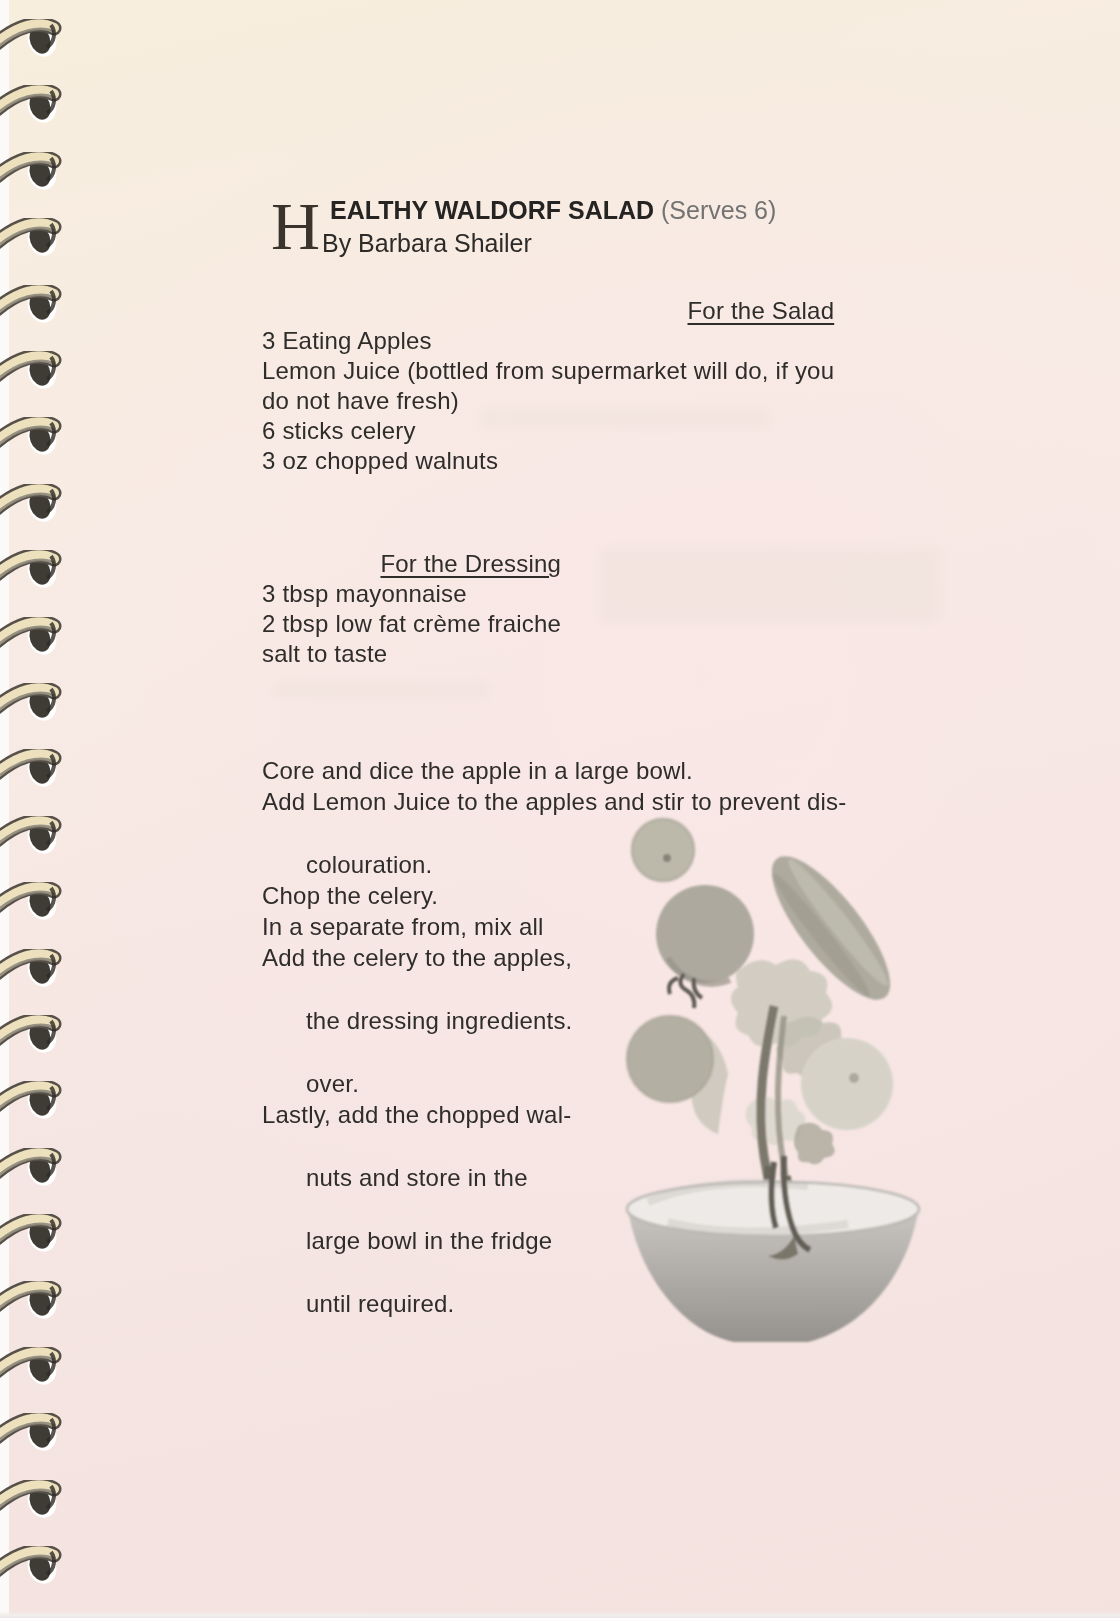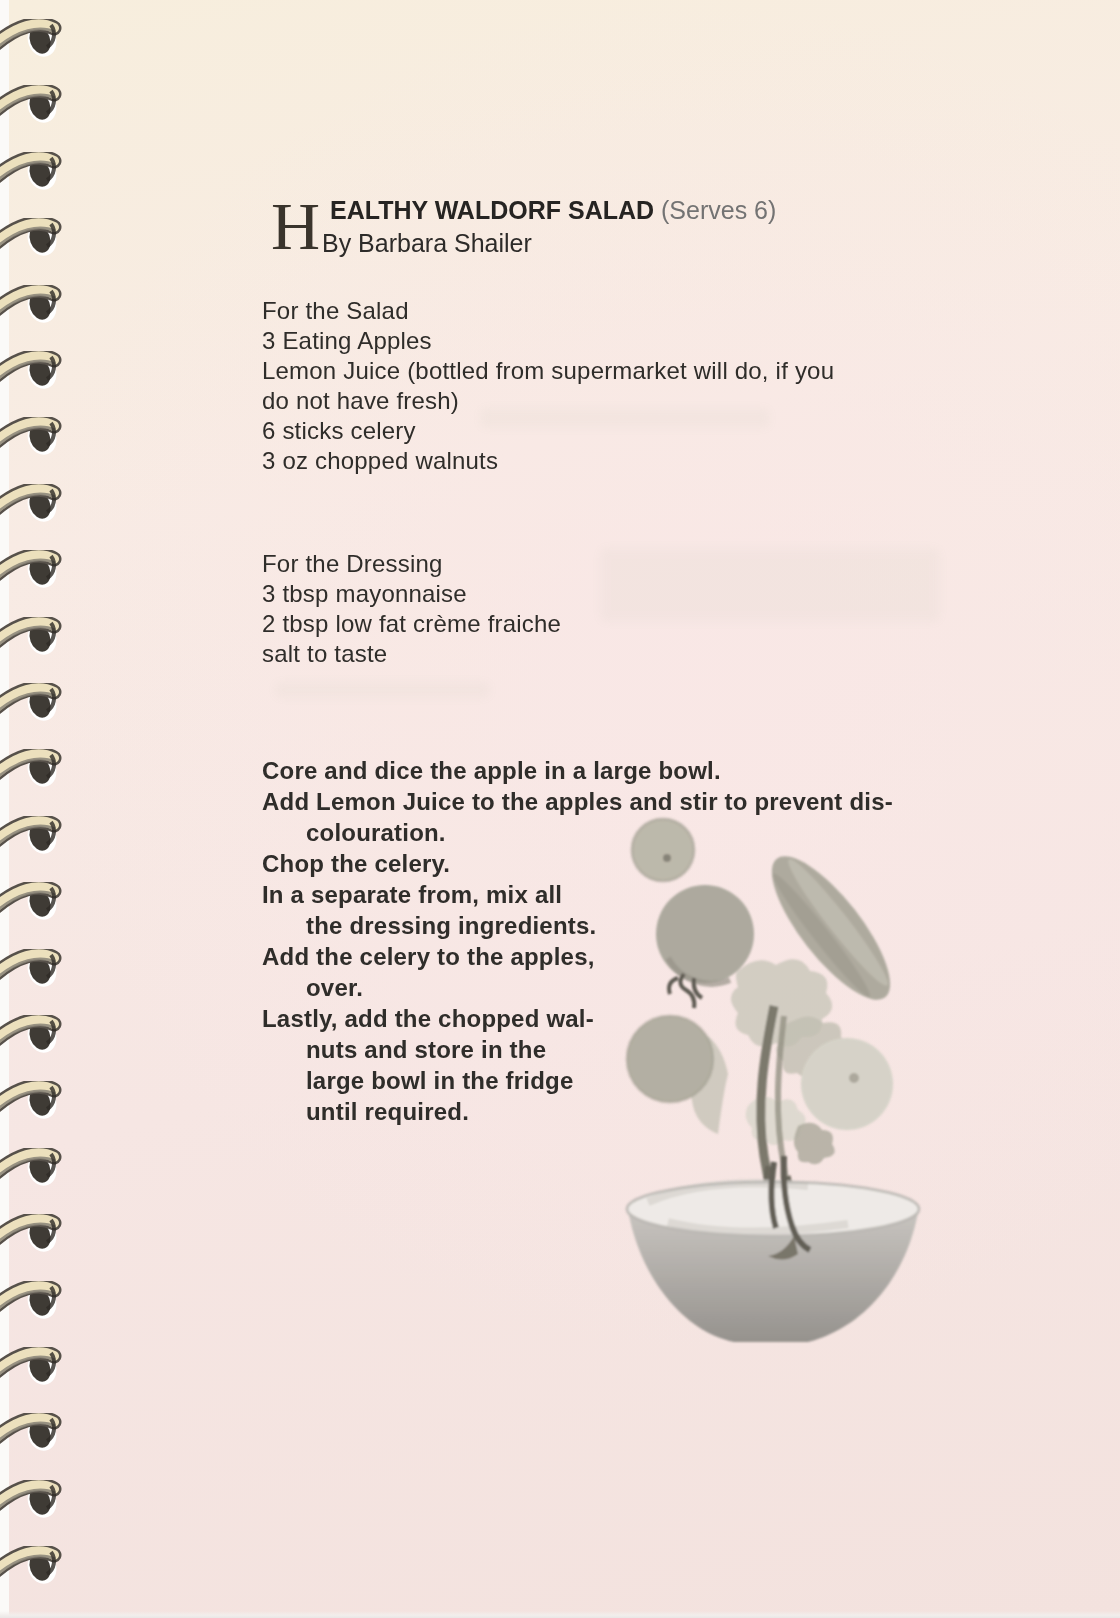--- a/index.html
+++ b/index.html
@@ -37,24 +37,24 @@
     position:absolute; left:322px; top:229px;
     font-size:25px; color:#2d2b29; white-space:nowrap; z-index:3;
   }
   .section { position:absolute; left:262px; z-index:3; }
   .section .line {
     height:30px; font-size:24px; line-height:29px; color:#2f2d2a;
     white-space:nowrap; letter-spacing:0.2px;
   }
   #salad-section    { top:296px; }
   #dressing-section { top:549px; }
-  #instructions     { top:756px;font-weight:bold; }
+  #instructions     { top:756px; }
   #instructions .line { height:31px; line-height:30px; }
-  .heading { text-underline-offset:4px; }
-  .indent { padding-left:44px; }
+  .heading { text-decoration:underline; text-underline-offset:4px;text-align:right; }
+  .indent { padding-left:44px;margin-top:32px; }
   
   .loop { position:absolute; left:-5px; width:68px; height:46px; z-index:5; }
   .loop svg { width:68px; height:46px; display:block; }
   
   .illustration { position:absolute; left:588px; top:806px; width:345px; height:552px; z-index:1; }
   
   .bleed {
     position:absolute; background:#93a087; opacity:0.05; filter:blur(5px);
     border-radius:6px; z-index:1;
   }
@@ -94,22 +94,22 @@
     <div class="line">2 tbsp low fat crème fraiche</div>
     <div class="line">salt to taste</div>
   </div>
 
   <div class="section" id="instructions">
     <div class="line">Core and dice the apple in a large bowl.</div>
     <div class="line">Add Lemon Juice to the apples and stir to prevent dis-</div>
     <div class="line indent">colouration.</div>
     <div class="line">Chop the celery.</div>
     <div class="line">In a separate from, mix all</div>
+    <div class="line">Add the celery to the apples,</div>
     <div class="line indent">the dressing ingredients.</div>
-    <div class="line">Add the celery to the apples,</div>
     <div class="line indent">over.</div>
     <div class="line">Lastly, add the chopped wal-</div>
     <div class="line indent">nuts and store in the</div>
     <div class="line indent">large bowl in the fridge</div>
     <div class="line indent">until required.</div>
   </div>
 
   <svg class="illustration" viewBox="0 0 345 552">
     <defs>
       <filter id="soft" x="-10%" y="-10%" width="120%" height="120%">

